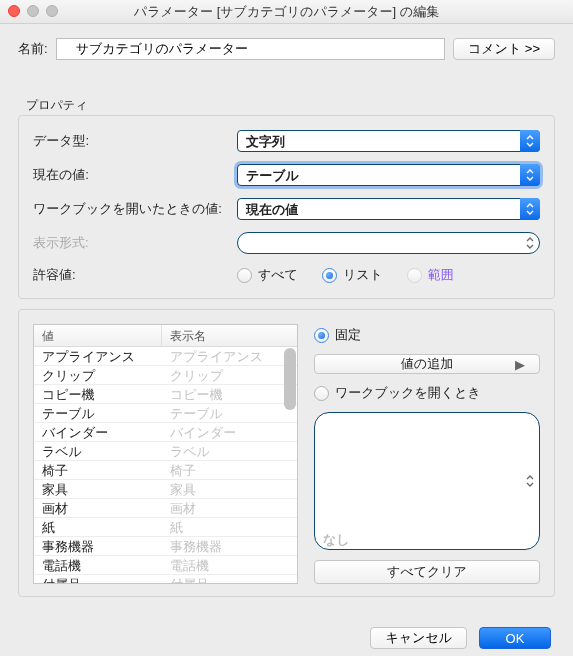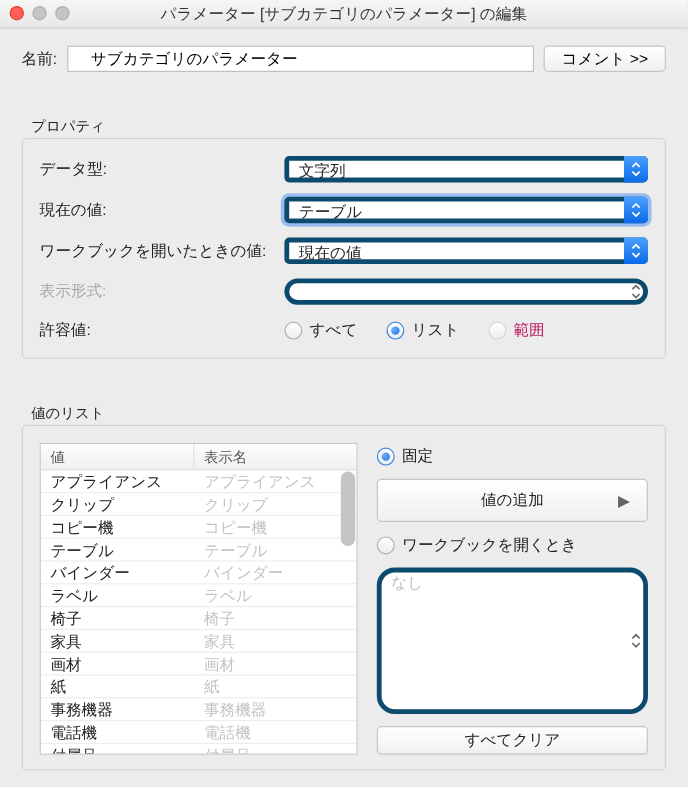--- a/index.html
+++ b/index.html
@@ -16,47 +16,47 @@
 .label { white-space: nowrap; }
 .input { flex: 1; height: 22px; border: 1px solid #bfbfbf; background: #fff; padding: 2px 19px; border-radius: 0; font-size: 13px; }
 .btn { height: 22px; padding: 0 14px; border: 1px solid #c6c6c6; border-radius: 4px; background: linear-gradient(#fff,#f0f0f0); font-size: 13px; cursor: pointer; }
 .btn.primary { background: linear-gradient(#3d97ff,#0366e6); color: #fff; border: 1px solid #1a63d9; min-width: 72px; }
 .fieldset { border: 1px solid #d3d3d3; border-radius: 4px; margin-top: 10px; padding: 14px 14px 12px; }
 .fieldset-label { font-size: 12px; margin: 34px 0 -6px 8px; position: relative; top: 3px; }
 .proprow { display: flex; align-items: center; margin-bottom: 12px; gap: 8px; }
 .proprow .lbl { width: 196px; }
 .lbl.dis { color: #a9a9a9; }
 .select { position: relative; flex: 1; height: 22px; }
-.select .sel-body { width: 100%; height: 100%; border: 4px solid #0c4a6e; border-radius: 4px; background: #fff; display: flex; align-items: flex-start; padding: 0 26px 0 8px; }
+.select .sel-body { width: 100%; height: 100%; border: 1px solid #0c4a6e; border-radius: 4px; background: #fff; display: flex; align-items: flex-end; padding: 0 26px 0 8px; font-weight: bold; }
 .select .sel-cap { position: absolute; right: 0; top: 0; width: 20px; height: 100%; background: linear-gradient(#4aa0ff,#0a6ae8); border-radius: 0 4px 4px 0; display: flex; align-items: center; justify-content: center; }
 .select.ring .sel-body { box-shadow: 0 0 0 3px rgba(54,131,241,.45); }
 .select.plain .sel-cap { background: none; }
 .select.plain .sel-cap svg path { stroke: #6a6a6a; }
 .select.dis .sel-body { color: #bdbdbd; border-radius: 15px; }
 .radiogrp { display: flex; gap: 24px; flex: 1; align-items: center; }
 .radio { display: flex; align-items: center; gap: 6px; }
 .rdot { width: 15px; height: 15px; border-radius: 50%; border: 1px solid #b0b0b0; background: linear-gradient(#fff,#eee); display: flex; align-items: center; justify-content: center; }
 .rdot.on { border-color: #3f87e5; }
 .rdot.on::after { content: ""; width: 7px; height: 7px; border-radius: 50%; background: radial-gradient(circle at 30% 30%, #6fb1ff, #1e6fe0); }
-.radio.dis { color: #be185d; text-align: right; }
+.radio.dis { color: #8b5cf6; text-align: right; }
 .radio.dis .rdot { border-color: #d6d6d6; }
 .listarea { display: flex; gap: 16px; }
 .tablewrap { width: 265px; height: 260px; border: 1px solid #c7c7c7; background: #fff; display: flex; flex-direction: column; overflow: hidden; }
 .thead { display: flex; height: 22px; background: linear-gradient(#fdfdfd,#f0f0f0); border-bottom: 1px solid #dcdcdc; color: #555; font-size: 12px; }
 .th { padding: 3px 8px; border-right: 1px solid #e0e0e0; }
 .th.c1 { width: 128px; }
 .th.c2 { flex: 1; border-right: none; }
 .tbody { flex: 1; overflow: hidden; position: relative; }
 .tr { display: flex; height: 19px; border-bottom: 1px solid #ededed; }
 .td { padding: 1px 8px; font-size: 13px; white-space: nowrap; overflow: hidden; }
 .td.c1 { width: 128px; }
 .td.c2 { flex: 1; color: #c3c3c3; }
 .scrollbar { position: absolute; right: 1px; top: 1px; width: 12px; height: 62px; background: #c4c4c4; border-radius: 6px; }
 .rightcol { flex: 1; display: flex; flex-direction: column; gap: 10px; padding-top: 2px; }
-.addbtn { height: 36px; border: 1px solid #c6c6c6; border-radius: 4px; background: linear-gradient(#fff,#f0f0f0); display: flex; align-items: center; justify-content: center; gap: 30px; position: relative; cursor: pointer; }
+.addbtn { height: 20px; border: 1px solid #c6c6c6; border-radius: 4px; background: linear-gradient(#fff,#f0f0f0); display: flex; align-items: center; justify-content: center; gap: 30px; position: relative; cursor: pointer; }
 .addbtn span.arrow { position: absolute; right: 14px; color: #666; }
 .clearbtn { height: 24px; border: 1px solid #c6c6c6; border-radius: 4px; background: linear-gradient(#fff,#f0f0f0); display: flex; align-items: center; justify-content: center; margin-top: auto; cursor: pointer; }
 .footer { display: flex; justify-content: flex-end; gap: 12px; padding: 20px 22px 16px; }
 .updn { width:8px; height:12px; }
 </style>
 </head>
 <body>
 
 <div class="titlebar">
   <div class="traffic">
@@ -145,21 +145,20 @@
             <span>リスト</span>
           </label>
         <label class="radio dis">
             <span class="rdot"></span>
             <span>範囲</span>
           </label>
       </div>
     </div>
   </div>
 
-  <div class="fieldset-label">値のリスト</div>
   <div class="fieldset">
     <div class="listarea">
       <div class="tablewrap">
         <div class="thead">
           <div class="th c1">値</div>
           <div class="th c2">表示名</div>
         </div>
         <div class="tbody" id="tbody">
           <div class="scrollbar"></div>
         <div class="tr">

